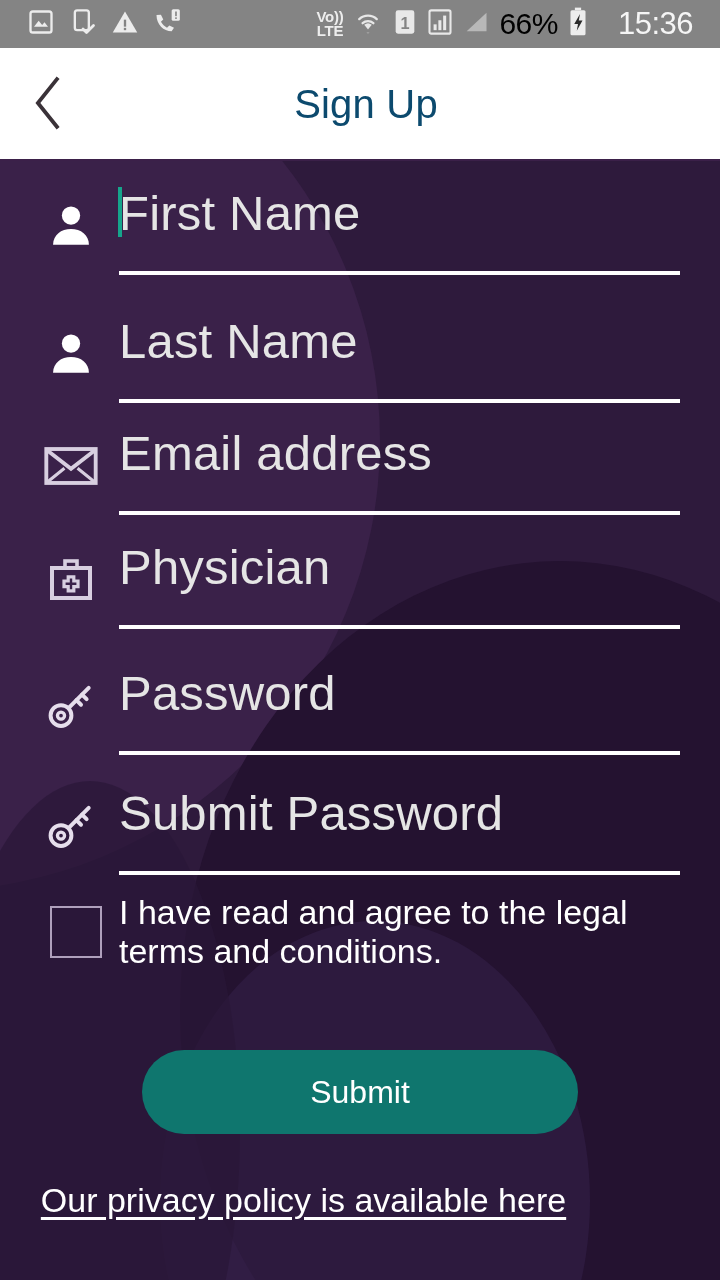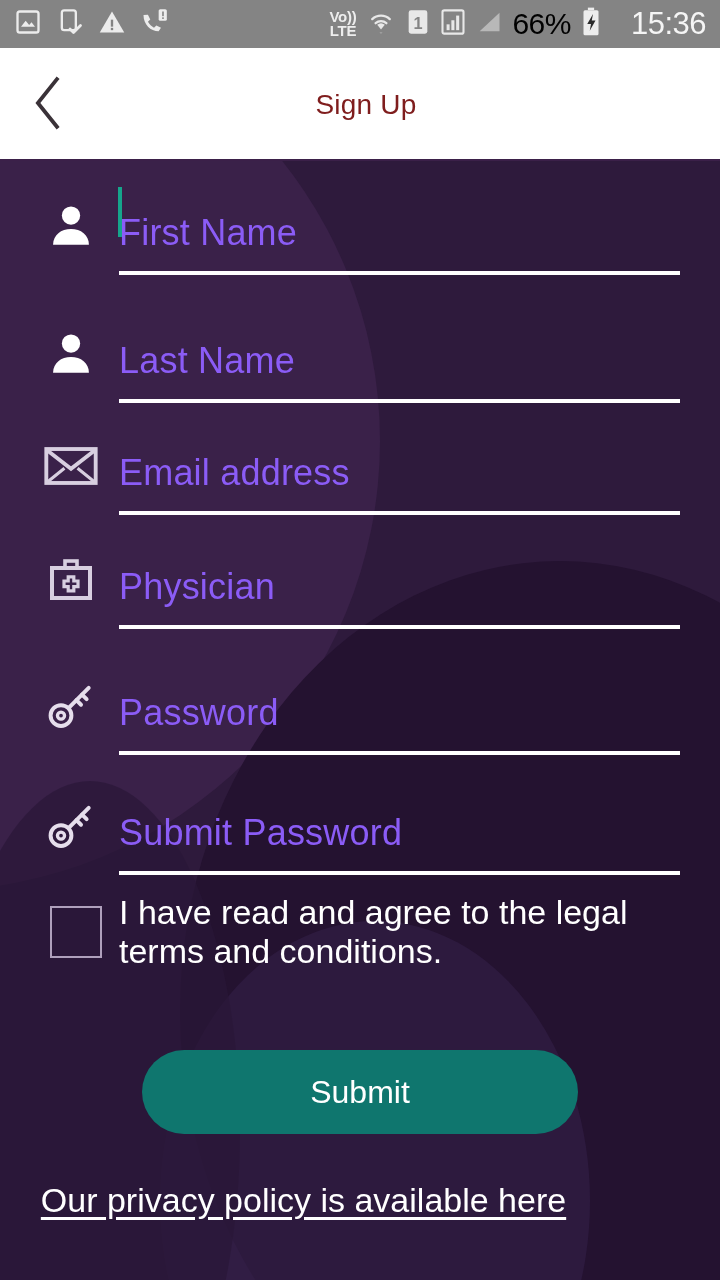--- a/index.html
+++ b/index.html
@@ -9,21 +9,21 @@
     background:#2E1A3C;
     overflow:hidden;
     position:relative;
   }
 
   
   .statusbar{
     position:absolute; top:0; left:0; width:720px; height:48px;
     background:#848484;
     display:flex; align-items:center;
-    padding:0 14px;
+    padding:0 27px;
   }
   .sb-left{ display:flex; align-items:center; gap:14px; }
   .sb-right{ display:flex; align-items:center; gap:10px; margin-left:auto; }
   .sb-ico{ display:block; }
   .sb-text{
     color:#000000; font-size:30px; letter-spacing:-0.5px;
     font-family:"Liberation Sans", sans-serif;
   }
   .sb-clock{ color:#F5F5F5; font-size:31px; margin-left:20px; letter-spacing:-0.5px;}
   .volte{
@@ -37,21 +37,21 @@
     background:#FFFFFF;
     display:flex; align-items:center;
   }
   .back-btn{
     position:absolute; left:18px; top:50%; transform:translateY(-50%);
     width:62px; height:62px; display:flex; align-items:center; justify-content:center;
     cursor:pointer;
   }
   .page-title{
     width:100%; text-align:center;
-    color:#7f1d1d; font-size:28px; font-weight:400; letter-spacing:0.2px;padding-left:12px;
+    color:#0c4a6e; font-size:40px; font-weight:400; letter-spacing:0.2px;padding-left:12px;
   }
   .header-rule{
     position:absolute; top:159px; left:0; width:720px; height:3px;
     background:#3B2049;
   }
 
   
   .screen{
     position:absolute; top:161px; left:0; width:720px; height:1119px;
     overflow:hidden;
@@ -81,23 +81,22 @@
   .field{
     position:absolute; left:0; width:720px; height:110px;
   }
   .field-icon{
     position:absolute; left:40px; top:4px;
     width:62px; height:62px;
     display:flex; align-items:center; justify-content:center;
   }
   .field-label{
     position:absolute; left:119px; top:-6px;
-    color:#8b5cf6; font-size:36px; font-weight:400; letter-spacing:0.2px;
+    color:#e5e5e5; font-size:49px; font-weight:400; letter-spacing:0.2px;
     white-space:nowrap;
-    margin-top:27px;
   }
   .field-line{
     position:absolute; left:119px; top:80px;
     width:561px; height:4px; background:#FFFFFF;
   }
   .caret{
     position:absolute; left:118px; top:-4px;
     width:4px; height:50px; background:#16A58C;
   }
 

